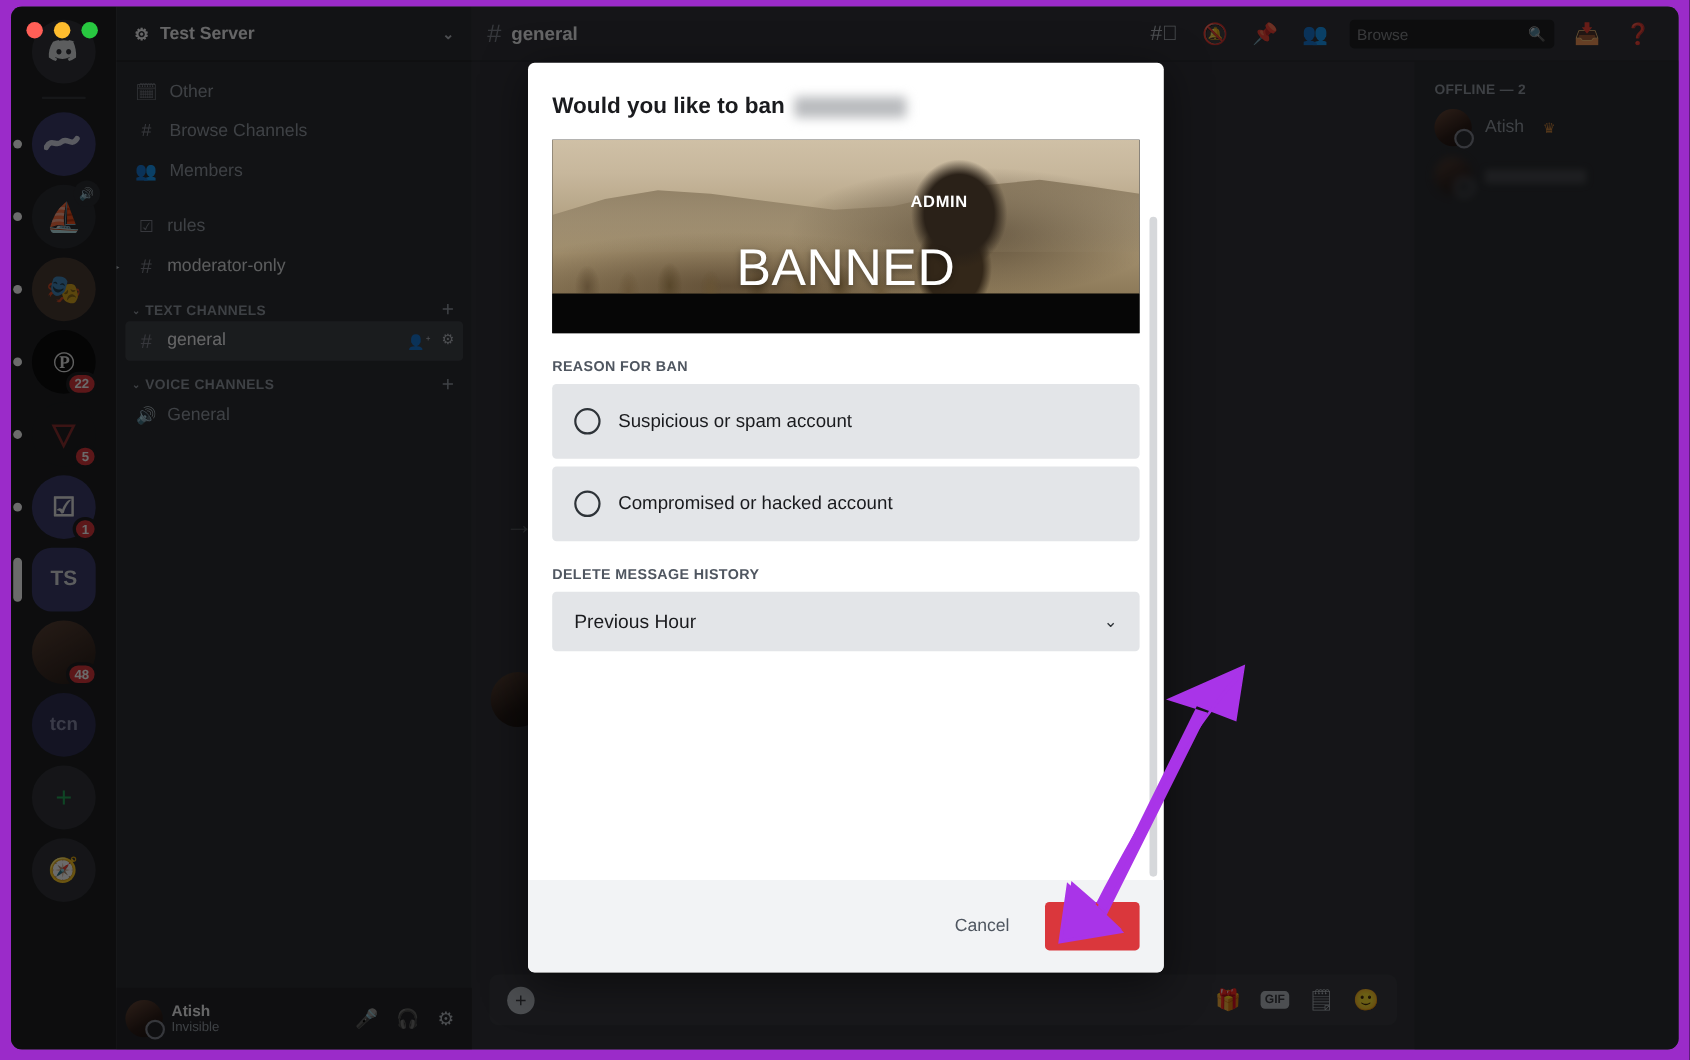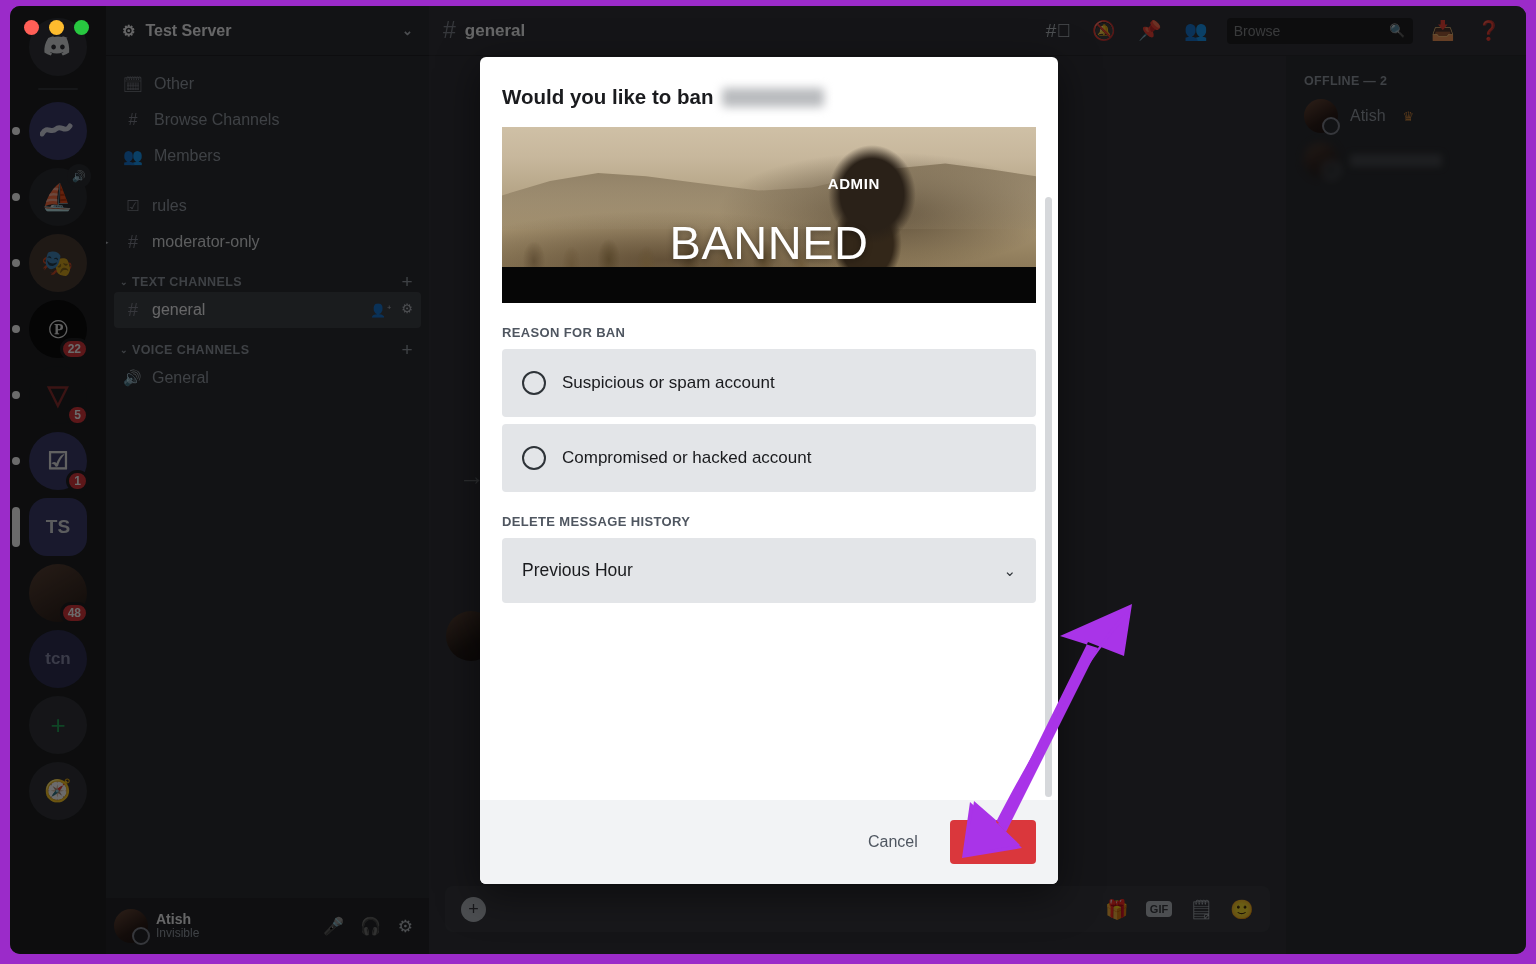--- a/index.html
+++ b/index.html
@@ -265,21 +265,21 @@
     height: 68px; display: flex; align-items: center; padding: 0 20px;
   }
   .radio {
     width: 24px; height: 24px; border-radius: 50%;
     border: 2.5px solid #2e3338; margin-right: 16px; flex: none;
   }
   .opt .lbl { font-size: 17px; color: #1a1b1e; }
   .opt .chev-r { margin-left: auto; color: #2e3338; font-size: 19px; font-weight: bold; }
 
   .select {
-    background: #E3E5E8; border-radius: 4px; height: 65px;
+    background: #E3E5E8; border-radius: 4px; height: 54px;
     display: flex; align-items: center; padding: 0 20px;
     font-size: 17.5px; color: #1a1b1e;
   }
   .select .chev-d { margin-left: auto; color: #2e3338; font-size: 15px; }
 
   #modal-scroll {
     position: absolute; right: 6px; top: 140px; width: 7px; height: 600px;
     background: #D6D8DB; border-radius: 4px;
   }
 

